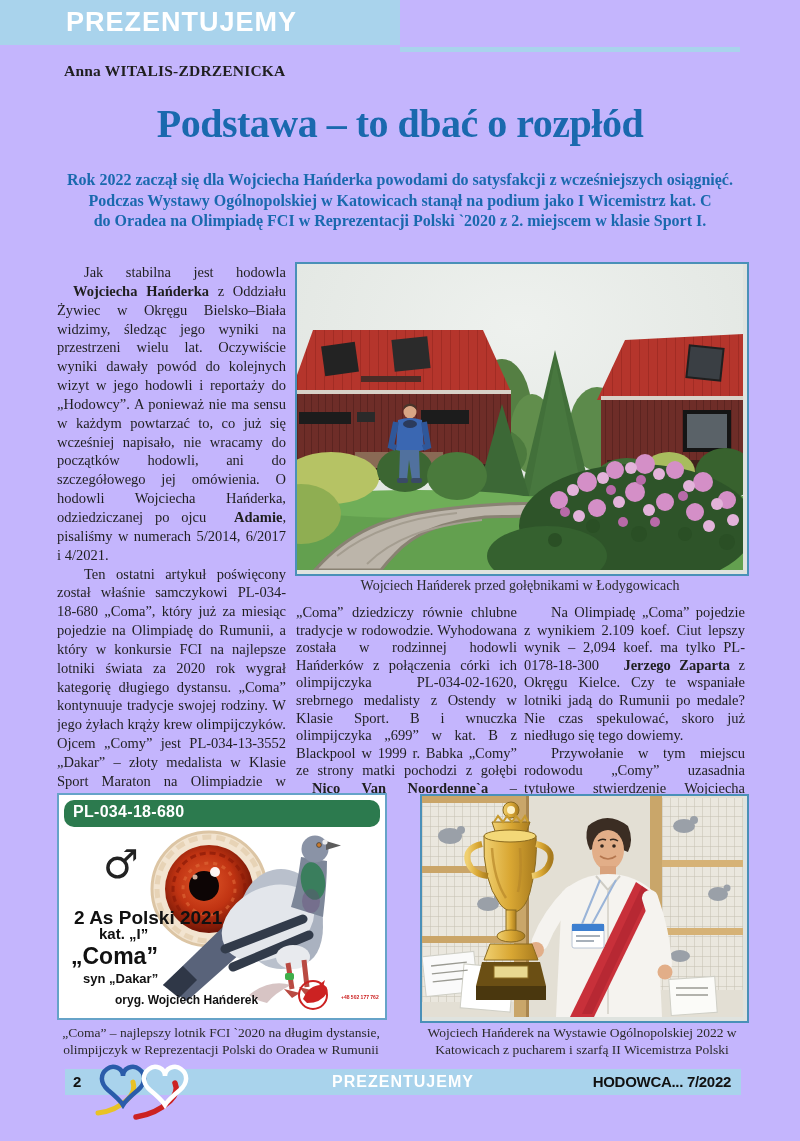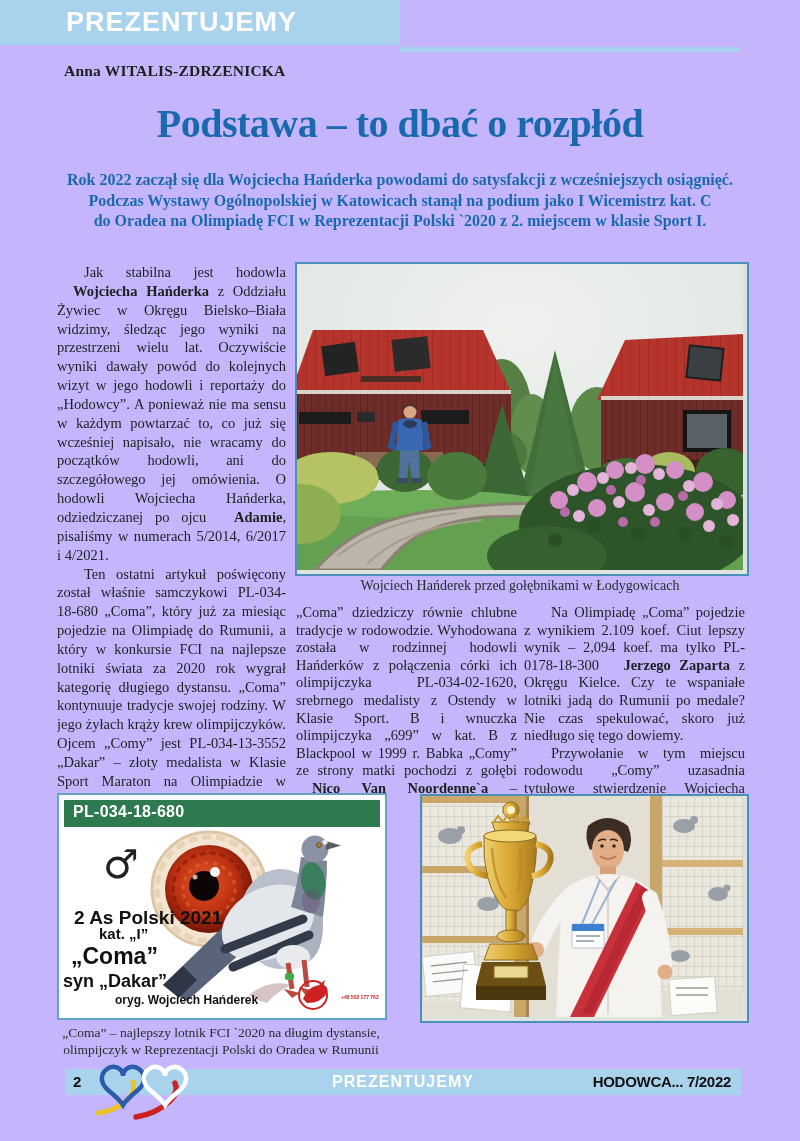--- a/index.html
+++ b/index.html
@@ -34,31 +34,31 @@
   .photo-main{left:295px;top:262px;width:450px;height:310px;}
   .caption{color:#2b2b2b;text-align:center;font-size:14px;line-height:17px;}
   .cap-main{left:295px;top:577px;width:450px;}
   .photo-trophy{left:420px;top:794px;width:325px;height:225px;}
   .cap-card{left:45px;top:1024px;width:352px;font-size:13.5px;}
   .cap-trophy{left:412px;top:1024px;width:340px;font-size:13.5px;}
   .photo svg{display:block;}
 
   
   .card{left:57px;top:793px;width:326px;height:223px;border:2px solid #66a3c8;background:#fff;}
-  .card-green{position:absolute;left:5px;top:5px;right:5px;height:27px;background:#2c7a4e;}
+  .card-green{position:absolute;left:5px;top:5px;right:5px;height:27px;background:#2c7a4e;border-radius:10px;}
   .card-green span{position:absolute;left:9px;top:3px;font-family:"Liberation Sans",sans-serif;
     font-weight:bold;font-size:16px;color:#fff;letter-spacing:.3px;}
   .card-art{position:absolute;left:4px;top:32px;}
   .mars{position:absolute;left:44px;top:46px;font-family:"DejaVu Sans",sans-serif;
     font-size:40px;color:#222;font-weight:bold;}
   .card-txt{position:absolute;font-family:"Liberation Sans",sans-serif;font-weight:bold;color:#111;}
   .card-l1{left:15px;top:112px;font-size:19px;}
   .card-l2{left:40px;top:130px;font-size:15px;}
   .card-name{left:12px;top:148px;font-size:23px;}
-  .card-sub{left:4px;top:176px;font-size:18px;}
+  .card-sub{left:24px;top:176px;font-size:13px;}
   .card-orig{left:12px;top:198px;font-size:12px;margin-left:44px;}
   .card-phone{position:absolute;left:282px;top:199px;width:42px;color:#cc2222;
     font-family:"Liberation Sans",sans-serif;font-size:5px;line-height:6px;font-weight:bold;}
 
   
   .footer-bar{left:65px;top:1069px;width:676px;height:26px;background:#a9d3ec;}
   .footer-num{position:absolute;left:8px;top:0;height:26px;line-height:26px;
     font-family:"Liberation Sans",sans-serif;font-weight:bold;font-size:15px;color:#111;}
   .footer-center{position:absolute;left:0;top:0;width:100%;height:26px;line-height:26px;
     text-align:center;font-family:"Liberation Sans",sans-serif;font-weight:bold;font-size:16px;
@@ -366,20 +366,21 @@
         <path d="M114,48 Q132,52 128,66 Q124,78 110,80" fill="none" stroke="url(#gold)" stroke-width="6"></path>
         <rect x="84" y="114" width="10" height="22" fill="url(#gold)" stroke="#8a6a20"></rect>
         <ellipse cx="89" cy="140" rx="14" ry="6" fill="url(#gold)" stroke="#8a6a20"></ellipse>
         <path d="M68,148 L110,148 L116,164 L62,164 Z" fill="url(#gold)" stroke="#8a6a20"></path>
         <path d="M60,166 L118,166 L124,190 L54,190 Z" fill="#6b4f14"></path>
         <rect x="72" y="170" width="34" height="12" fill="#e8d890" stroke="#8a6a20"></rect>
         <rect x="54" y="190" width="70" height="14" fill="#4a370e"></rect>
       </g>
     </svg>
   </div>
+  <div class="abs caption cap-trophy">Wojciech Hańderek  na Wystawie Ogólnopolskiej 2022 w Katowicach z pucharem i szarfą II Wicemistrza Polski</div>
 
   <div class="abs footer-bar">
     <div class="footer-num">2</div>
     <div class="footer-center">PREZENTUJEMY</div>
     <div class="footer-right">HODOWCA... 7/2022</div>
   </div>
   <svg class="abs hearts" width="108" height="60" viewBox="0 0 108 60">
     <path d="M8,52 Q26,50 38,38 Q46,30 43,21" fill="none" stroke="#e8c226" stroke-width="5" stroke-linecap="round"></path>
     <path d="M46,56 Q66,53 80,40 Q89,31 85,22" fill="none" stroke="#cc2222" stroke-width="5.5" stroke-linecap="round"></path>
     <path d="M33,15 C33,7 23,3 17,8 C10,13 10,22 18,29 C24,34 30,39 33,44 C36,39 42,34 48,29 C56,22 56,13 49,8 C43,3 33,7 33,15 Z" fill="none" stroke="#2a5caa" stroke-width="4.5"></path>

